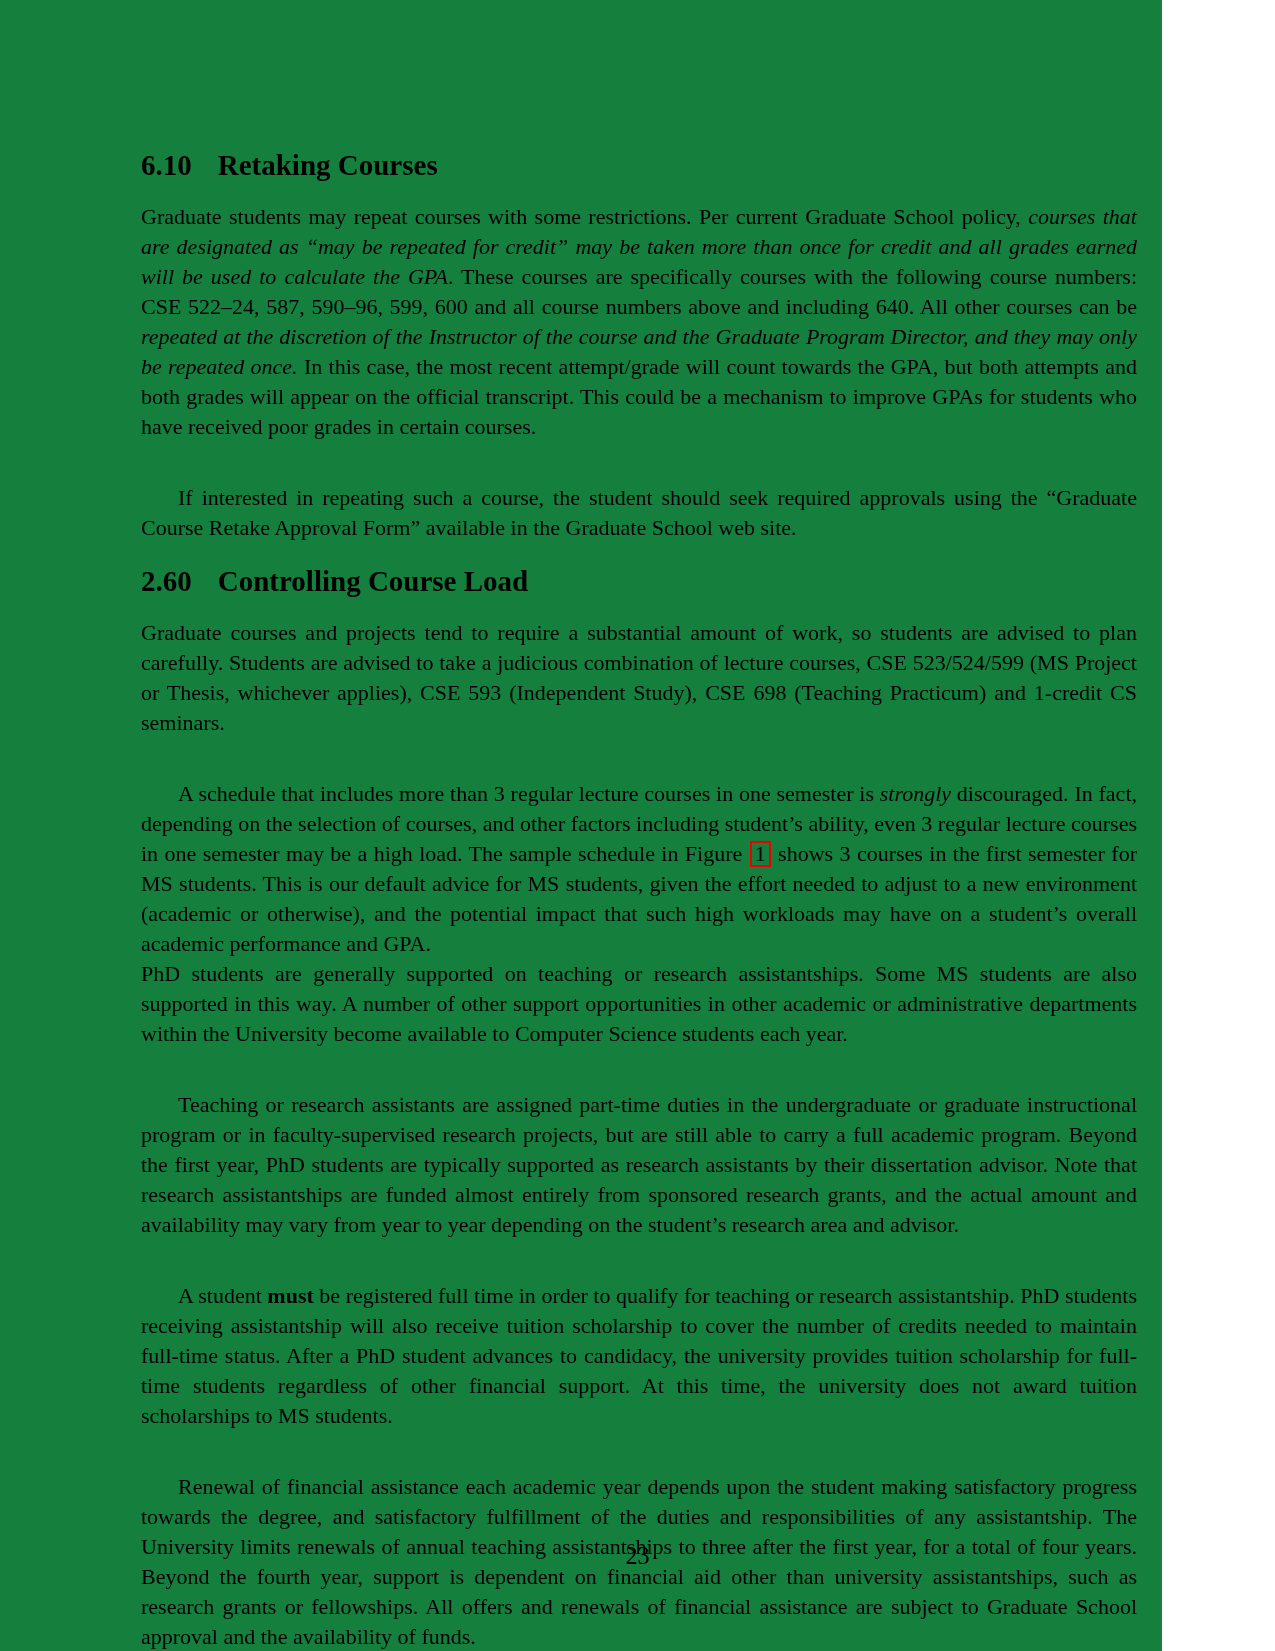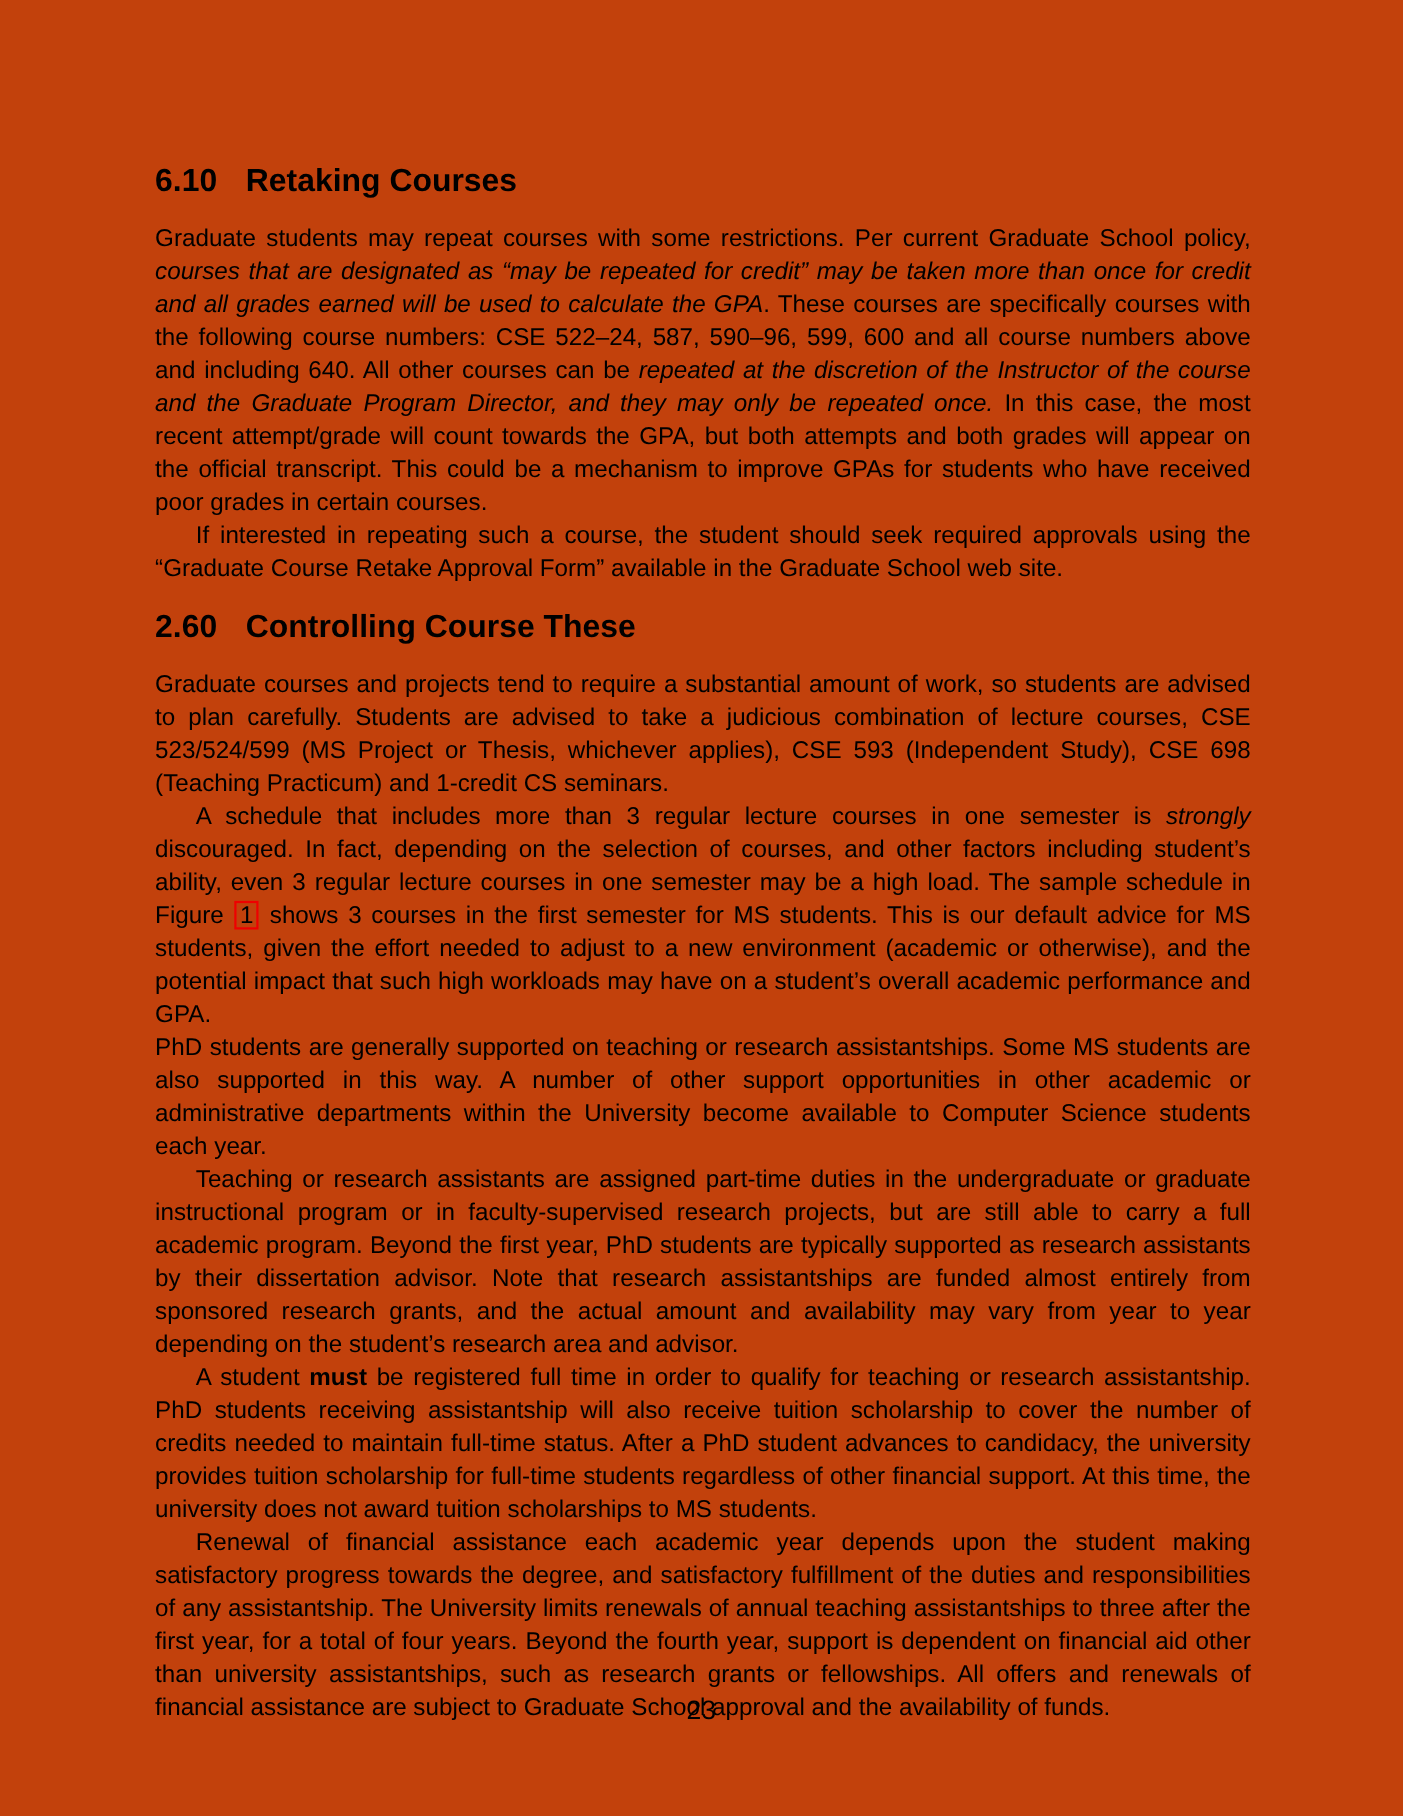--- a/index.html
+++ b/index.html
@@ -2,25 +2,25 @@
 <html><head>
 <meta charset="utf-8">
 <style>
   html, body {
     margin: 0;
     padding: 0;
     background: #ffffff;
   }
   .page {
     position: relative;
-    width: 1275px;
+    width: 1162px;
     height: 1651px;
-    background: #c2410c;
+    background: #15803d;
     overflow: hidden;
-    font-family: Liberation Sans, sans-serif;
+    font-family: Liberation Serif, serif;
     color: #000000;
   }
   .content {
     position: absolute;
     left: 141px;
     top: 148px;
     width: 996px;
   }
   .h-sub {
     font-size: 29px;
@@ -38,21 +38,21 @@
   }
   .h-sub .h-num { margin-right: 26px; }
   .h-sec .h-num { margin-right: 30px; }
   .content > .h-sub:first-child { margin-top: 0; }
   p.body-par {
     font-size: 22px;
     line-height: 30px;
     text-align: justify;
     margin: 0;
   }
-  p.body-par.ind { text-indent: 37px; }
+  p.body-par.ind { text-indent: 37px; margin-top: 41px; }
   .it { font-style: italic; }
   .bd { font-weight: bold; }
   .figref {
     display: inline-block;
     border: 2px solid #ee0000;
     line-height: 22px;
     padding: 0 3px;
     margin: 0 1px;
     text-indent: 0;
     color: #000000;
@@ -70,21 +70,21 @@
   }
 </style>
 </head>
 <body>
 
 <div class="page">
   <div class="content">
       <div class="h-sub"><span class="h-num">6.10</span><span>Retaking Courses</span></div>
       <p class="body-par"><span>Graduate students may repeat courses with some restrictions.  Per current Graduate School policy, </span><span class="it">courses that are designated as “may be repeated for credit” may be taken more than once for credit and all grades earned will be used to calculate the GPA</span><span>. These courses are specifically courses with the following course numbers:  CSE 522–24, 587, 590–96, 599, 600 and all course numbers above and including 640.  All other courses can be </span><span class="it">repeated at the discretion of the Instructor of the course and the Graduate Program Director, and they may only be repeated once.</span><span>  In this case, the most recent attempt/grade will count towards the GPA, but both attempts and both grades will appear on the official transcript. This could be a mechanism to improve GPAs for students who have received poor grades in certain courses.</span></p>
       <p class="body-par ind"><span>If interested in repeating such a course, the student should seek required approvals using the “Graduate Course Retake Approval Form” available in the Graduate School web site.</span></p>
-      <div class="h-sub"><span class="h-num">2.60</span><span>Controlling Course These</span></div>
+      <div class="h-sub"><span class="h-num">2.60</span><span>Controlling Course Load</span></div>
       <p class="body-par"><span>Graduate courses and projects tend to require a substantial amount of work, so students are advised to plan carefully.  Students are advised to take a judicious combination of lecture courses, CSE 523/524/599 (MS Project or Thesis, whichever applies), CSE 593 (Independent Study), CSE 698 (Teaching Practicum) and 1-credit CS seminars.</span></p>
       <p class="body-par ind"><span>A schedule that includes more than 3 regular lecture courses in one semester is </span><span class="it">strongly</span><span> discouraged. In fact, depending on the selection of courses, and other factors including student’s ability, even 3 regular lecture courses in one semester may be a high load. The sample schedule in Figure </span><span class="figref">1</span><span> shows 3 courses in the first semester for MS students.  This is our default advice for MS students, given the effort needed to adjust to a new environment (academic or otherwise), and the potential impact that such high workloads may have on a student’s overall academic performance and GPA.</span></p>
       <p class="body-par"><span>PhD students are generally supported on teaching or research assistantships. Some MS students are also supported in this way.  A number of other support opportunities in other academic or administrative departments within the University become available to Computer Science students each year.</span></p>
       <p class="body-par ind"><span>Teaching or research assistants are assigned part-time duties in the undergraduate or graduate instructional program or in faculty-supervised research projects, but are still able to carry a full academic program. Beyond the first year, PhD students are typically supported as research assistants by their dissertation advisor. Note that research assistantships are funded almost entirely from sponsored research grants, and the actual amount and availability may vary from year to year depending on the student’s research area and advisor.</span></p>
       <p class="body-par ind"><span>A student </span><span class="bd">must</span><span> be registered full time in order to qualify for teaching or research assistantship.  PhD students receiving assistantship will also receive tuition scholarship to cover the number of credits needed to maintain full-time status.  After a PhD student advances to candidacy, the university provides tuition scholarship for full-time students regardless of other financial support.  At this time, the university does not award tuition scholarships to MS students.</span></p>
       <p class="body-par ind"><span>Renewal of financial assistance each academic year depends upon the student making satisfactory progress towards the degree, and satisfactory fulfillment of the duties and responsibilities of any assistantship.  The University limits renewals of annual teaching assistantships to three after the first year, for a total of four years.  Beyond the fourth year, support is dependent on financial aid other than university assistantships, such as research grants or fellowships. All offers and renewals of financial assistance are subject to Graduate School approval and the availability of funds.</span></p>
     </div>
   <div class="page-number">23</div>
 </div>
 

